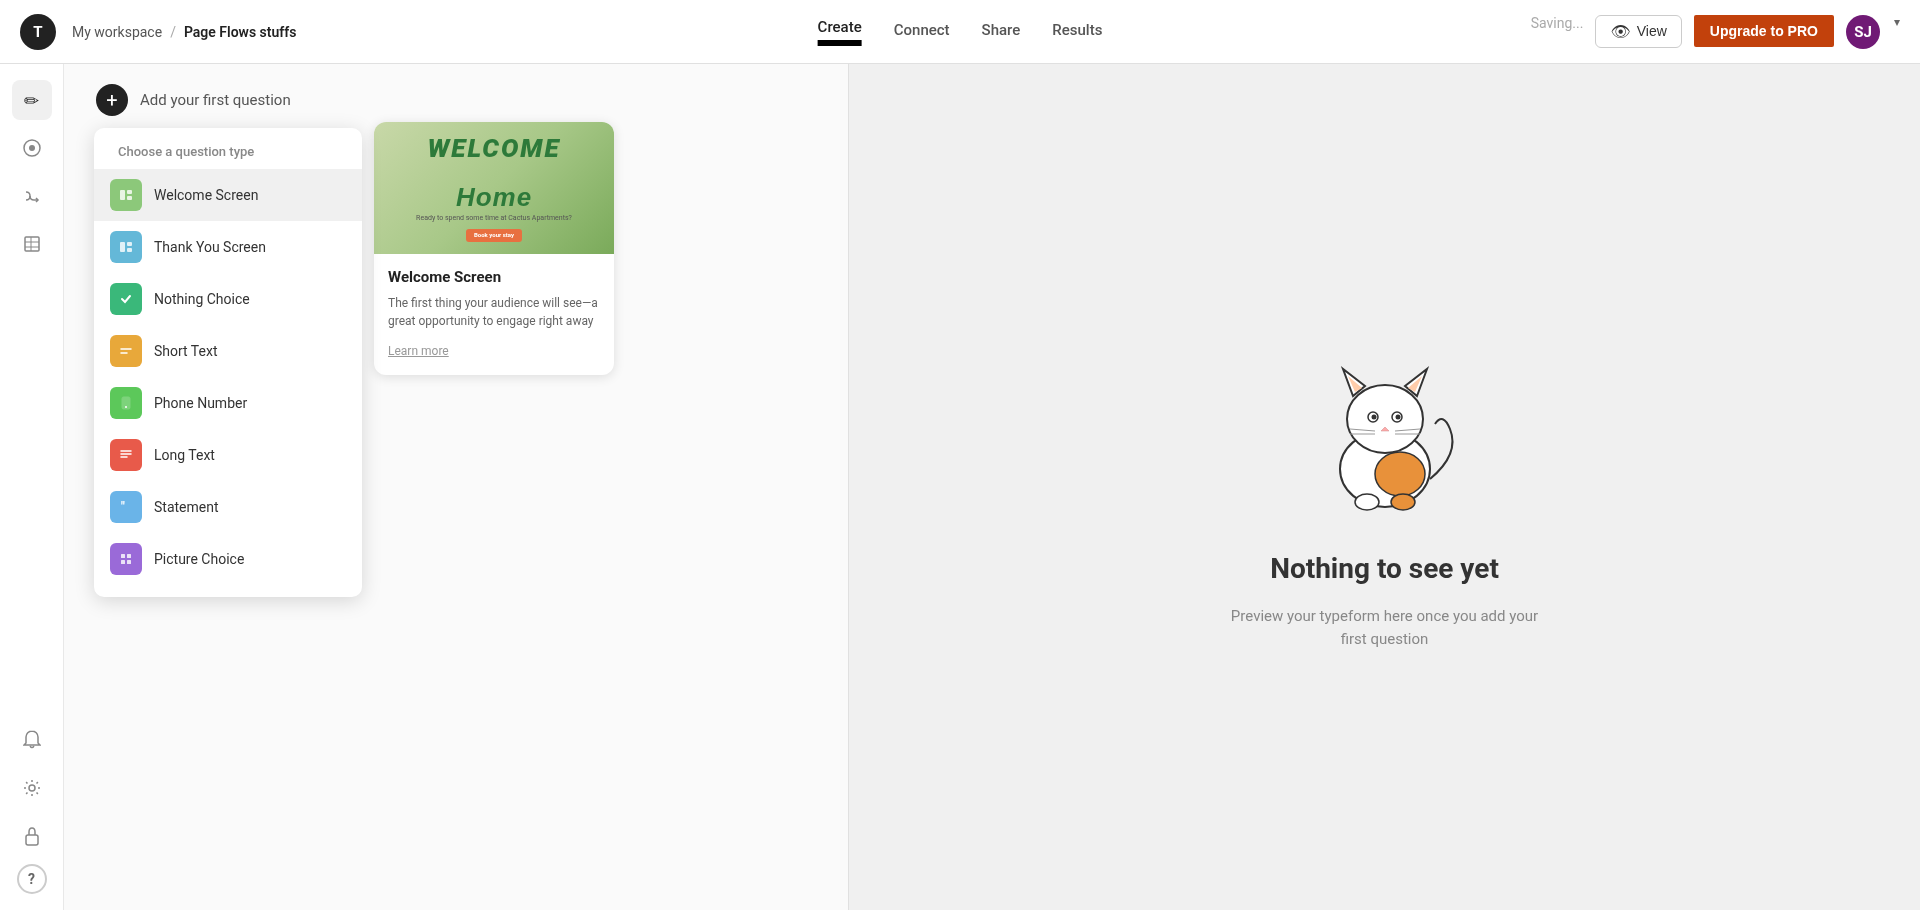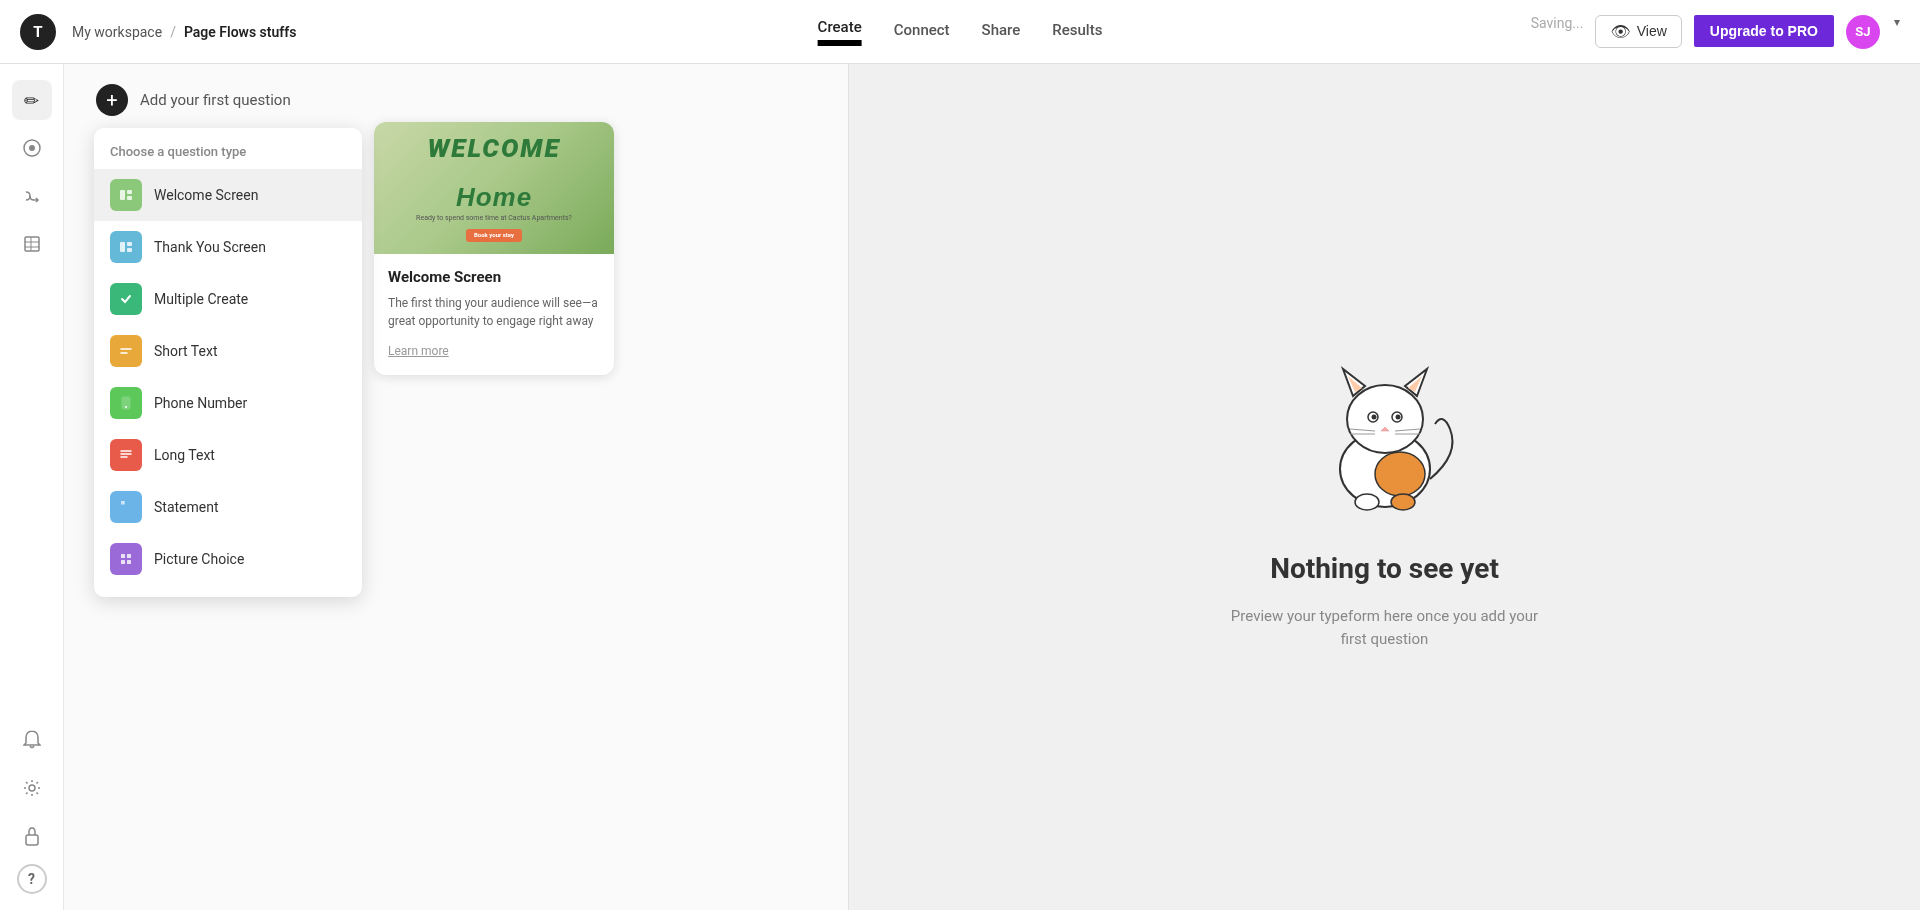--- a/index.html
+++ b/index.html
@@ -34,27 +34,27 @@
     }
     .header-right { margin-left: auto; display: flex; align-items: flex-start; gap: 12px; }
     .saving-text { color: #aaa; font-size: 14px; }
     .view-btn {
       display: flex; align-items: center; gap: 6px;
       border: 1px solid #ccc; border-radius: 6px;
       padding: 6px 14px; background: #fff; cursor: pointer; font-size: 14px; color: #333;
     }
     .view-btn .eye-icon { font-size: 16px; }
     .upgrade-btn {
-      background: #6d28d9; color: #fff; border: none; border-radius: 2px;
+      background: #c2410c; color: #fff; border: none; border-radius: 2px;
       padding: 8px 16px; font-size: 14px; font-weight: 600; cursor: pointer;
     }
     .avatar {
-      width: 34px; height: 34px; border-radius: 50%; background: #d946ef;
+      width: 34px; height: 34px; border-radius: 50%; background: #701a75;
       display: flex; align-items: center; justify-content: center;
-      color: #fff; font-weight: 700; font-size: 13px; cursor: pointer;
+      color: #fff; font-weight: 700; font-size: 15px; cursor: pointer;
     }
     .chevron-down { color: #666; font-size: 12px; cursor: pointer; margin-left: 2px; }
 
     
     .app-body { display: flex; height: calc(910px - 64px); }
 
     
     .icon-sidebar {
       width: 64px; background: #fff; border-right: 1px solid #e8e8e8;
       display: flex; flex-direction: column; align-items: center;
@@ -91,21 +91,21 @@
     }
     .add-question-label { font-size: 15px; color: #555; }
 
     
     .question-type-dropdown {
       position: absolute; top: 64px; left: 30px;
       background: #fff; border-radius: 10px; box-shadow: 0 4px 20px rgba(0,0,0,0.15);
       width: 268px; padding: 12px 0; z-index: 50;
     }
     .dropdown-header {
-      padding: 4px 16px 10px; font-size: 13px; color: #888; font-weight: 500;
+      padding: 4px 24px 10px; font-size: 13px; color: #888; font-weight: 500;
     }
     .question-type-item {
       display: flex; align-items: center; gap: 12px;
       padding: 10px 16px; cursor: pointer; transition: background 0.1s;
     }
     .question-type-item.selected { background: #f0f0f0; }
     .qt-icon {
       width: 32px; height: 32px; border-radius: 6px;
       display: flex; align-items: center; justify-content: center;
       font-size: 14px; color: #fff; flex-shrink: 0;
@@ -267,21 +267,21 @@
           </div>
           <span class="qt-label">Thank You Screen</span>
         </div>
 
         <div class="question-type-item">
           <div class="qt-icon" style="background: #3ab87a;">
             <svg width="14" height="14" viewBox="0 0 14 14" fill="none">
               <polyline points="3,7 6,10 11,4" stroke="white" stroke-width="2" fill="none" stroke-linecap="round"></polyline>
             </svg>
           </div>
-          <span class="qt-label">Multiple Create</span>
+          <span class="qt-label">Nothing Choice</span>
         </div>
 
         <div class="question-type-item">
           <div class="qt-icon" style="background: #e8a83a;">
             <svg width="14" height="10" viewBox="0 0 14 10" fill="none">
               <line x1="2" y1="3" x2="12" y2="3" stroke="white" stroke-width="1.5" stroke-linecap="round"></line>
               <line x1="2" y1="7" x2="8" y2="7" stroke="white" stroke-width="1.5" stroke-linecap="round"></line>
             </svg>
           </div>
           <span class="qt-label">Short Text</span>

